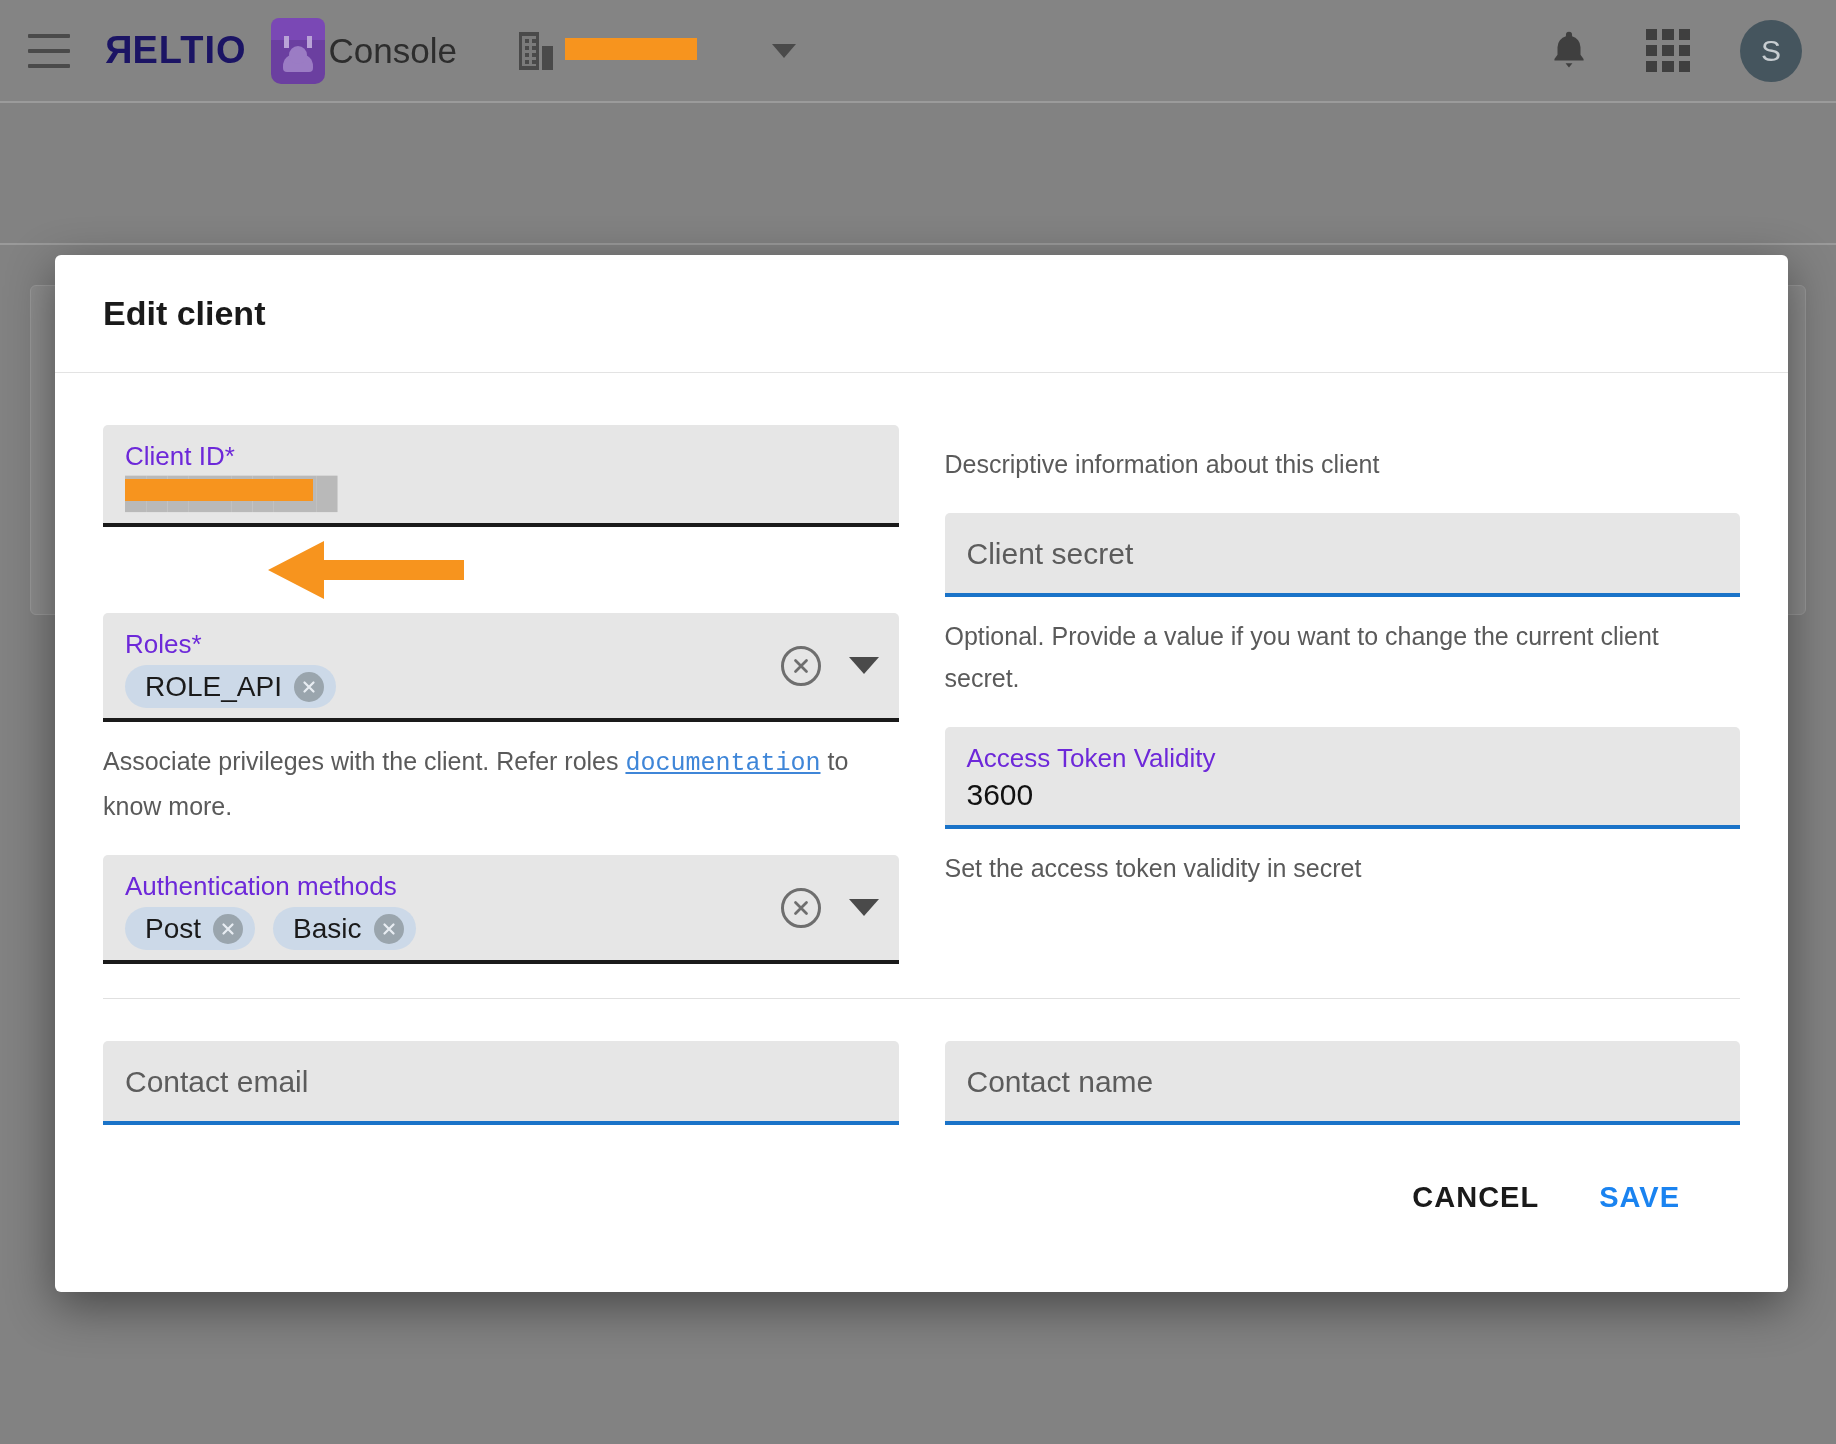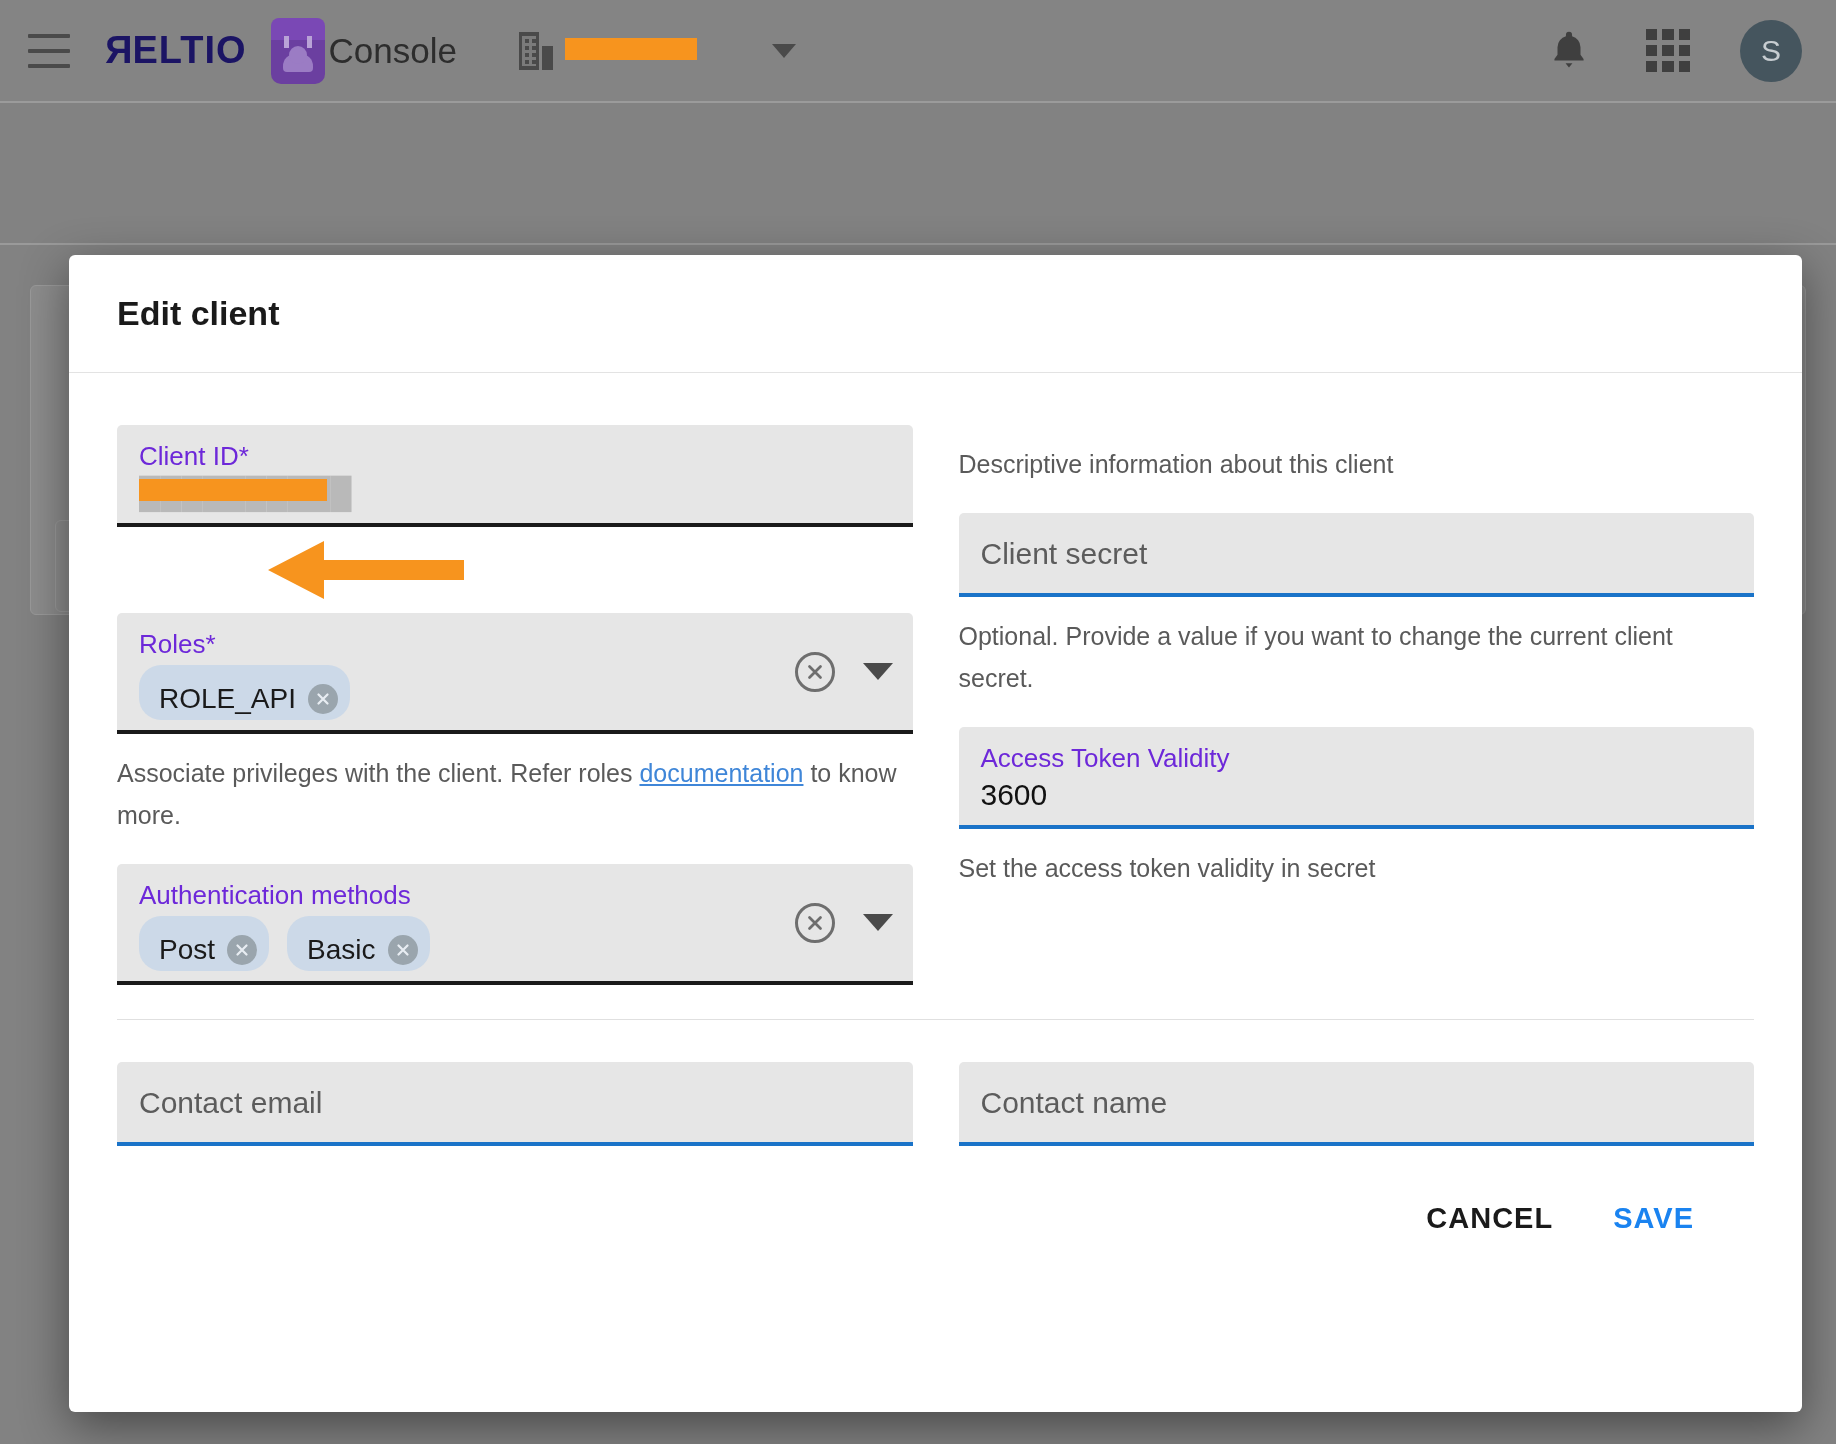--- a/index.html
+++ b/index.html
@@ -69,24 +69,23 @@
 
   
   .page-title { position: absolute; top: 155px; left: 20px; font-size: 36px; color: #111; }
   .page-divider { position: absolute; top: 243px; left: 0; width: 1836px; height: 2px; background: #9a9a9a; }
 
   
   .bg-card { position: absolute; background: #8d8d8d; border: 1px solid #9a9a9a; border-radius: 6px; }
 
   
   .modal {
-    position: absolute; left: 55px; top: 255px; width: 1733px; height: 1157px;
+    position: absolute; left: 55px; top: 255px; width: 1733px; height: 1037px;
     background: #ffffff; border-radius: 6px;
     box-shadow: 0 14px 48px rgba(0,0,0,.45);
-    margin-left: 14px;
   }
   .modal-header { height: 118px; display: flex; align-items: center; padding-left: 48px;
     border-bottom: 1px solid #e3e3e3; }
   .modal-title { font-size: 34px; font-weight: bold; color: #1a1a1a; }
 
   .modal-body { padding: 52px 48px 0 48px; }
   .grid2 { display: grid; grid-template-columns: 1fr 1fr; column-gap: 46px; }
 
   .field-block { margin-bottom: 0; }
   .tf {
@@ -94,25 +93,25 @@
     position: relative; min-height: 84px;
   }
   .tf.underline-blue { border-bottom: 4px solid #1a73c8; }
   .tf.underline-dark { border-bottom: 4px solid #1a1a1a; }
   .tf-label { font-size: 26px; color: #6d28d9; line-height: 34px; }
   .tf-label.placeholder { font-size: 30px; color: #5c5c5c; line-height: 54px; }
   .tf-value { font-size: 30px; color: #111; line-height: 40px; position: relative; }
   .redact { position: absolute; left: 0; top: 6px; height: 22px; background: #F7941E; }
 
   .helper { font-size: 25px; color: #5a5a5a; line-height: 42px; margin-top: 18px; }
-  .helper a { color: #3f86d8; text-decoration: underline; }
+  .helper a { color: #3f86d8; text-decoration: underline; font-family: Liberation Mono, monospace; }
 
   .chips-row { display: flex; align-items: center; gap: 18px; margin-top: 4px; }
   .chip { display: inline-flex; align-items: center; gap: 12px;
-    background: #ccd9e8; border-radius: 22px; padding: 18px 12px 5px 20px; }
+    background: #ccd9e8; border-radius: 22px; padding: 6px 12px 5px 20px; }
   .chip-text { font-size: 28px; color: #1a1a1a; }
   .chip-x { width: 30px; height: 30px; border-radius: 50%; background: #9aa5ad;
     display: flex; align-items: center; justify-content: center; cursor: pointer; }
   .chip-x svg { width: 18px; height: 18px; }
 
   .tf-actions { position: absolute; right: 20px; top: 50%; transform: translateY(-50%);
     display: flex; align-items: center; gap: 28px; }
   .clear-circle { width: 40px; height: 40px; border-radius: 50%; border: 3px solid #6e6e6e;
     display: flex; align-items: center; justify-content: center; cursor: pointer; }
   .clear-circle svg { width: 22px; height: 22px; }

